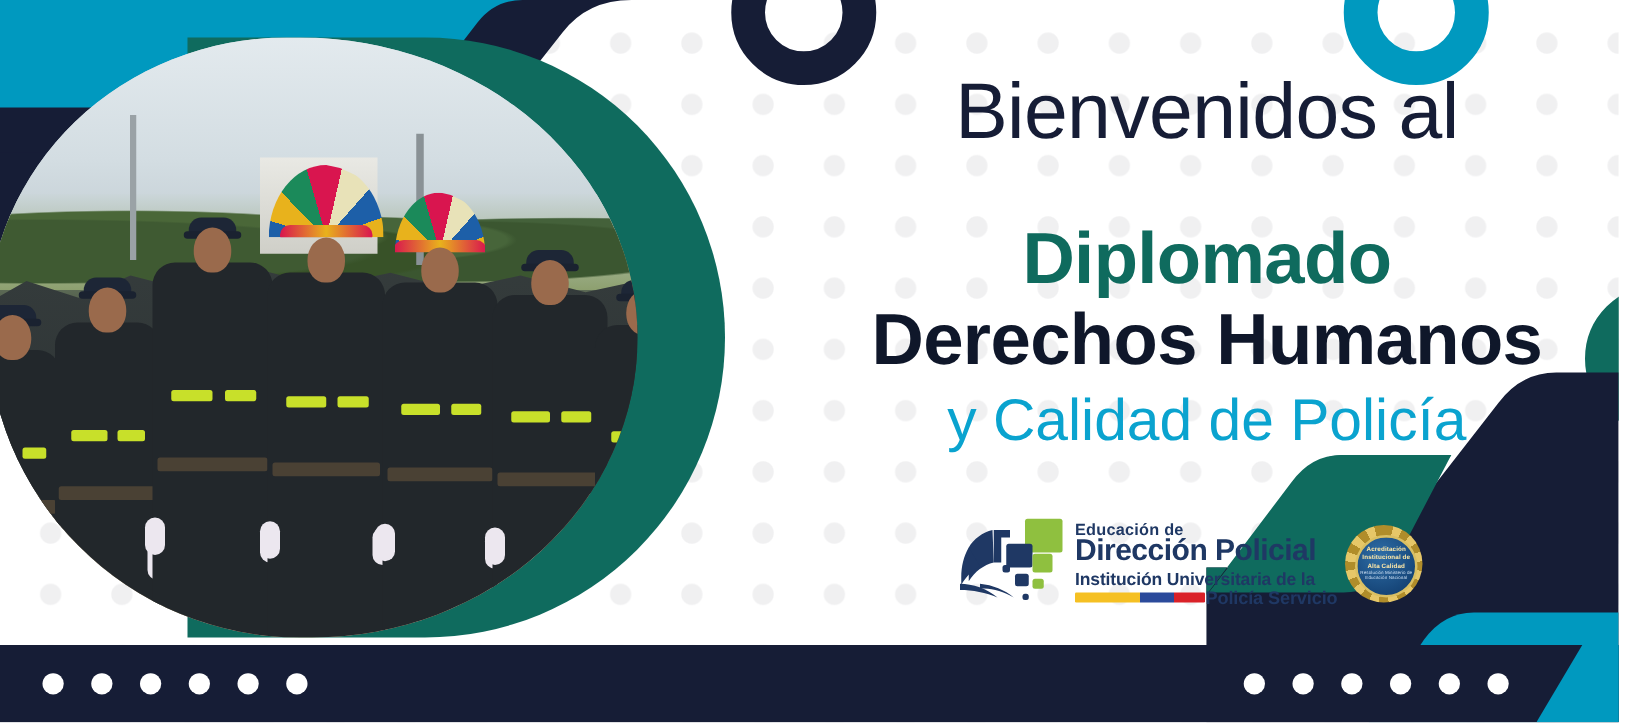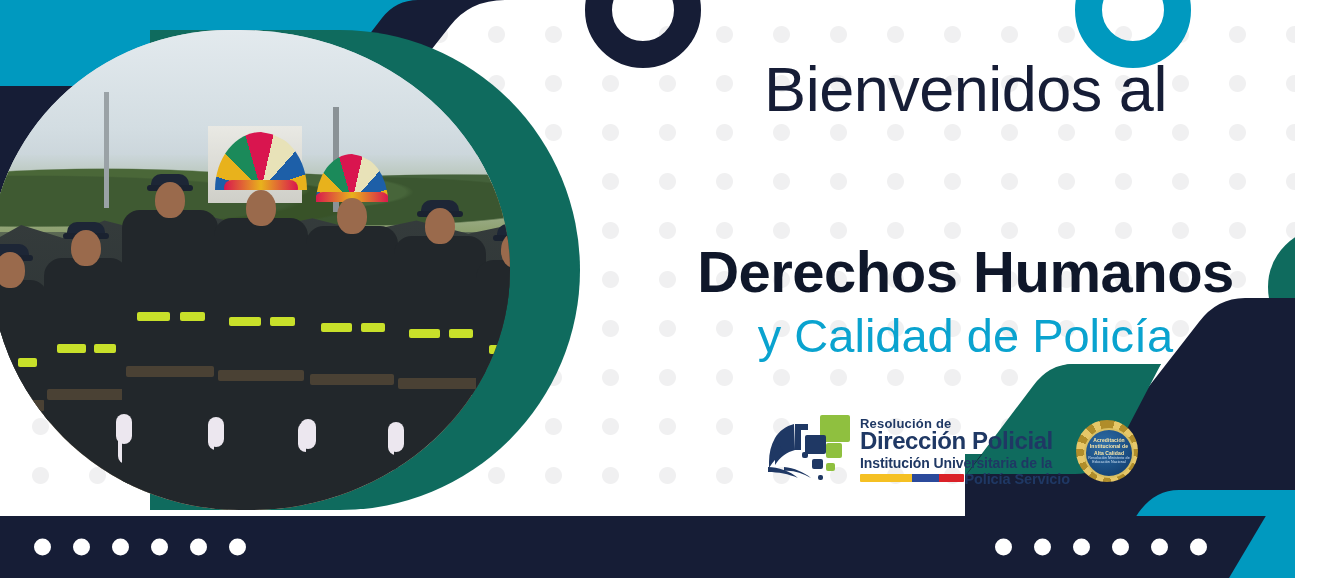--- a/index.html
+++ b/index.html
@@ -278,20 +278,21 @@
           <div class="patch"></div>
             <div class="belt"></div>
           <div class="glove-l"></div>
         </div>
       </div>
     </div>
   </div>
 
   <div class="text-col">
     <div class="welcome">Bienvenidos al</div>
+    <div class="course-1">Diplomado</div>
     <div class="course-2">Derechos Humanos</div>
     <div class="course-3">y Calidad de Policía</div>
 
     <div class="logo">
 
       <div class="logo-mark">
         <svg class="book" viewBox="0 0 56 58">
           <path d="M30,3 C22,5 15,10 11,17 L11,44 C16,36 23,31 31,29 Z" fill="#1f3864"></path>
           <path d="M11,17 C7,24 5,32 5,41 L5,47 C9,40 14,35 20,32 Z" fill="#1f3864"></path>
           <path d="M4,46 C14,46 26,50 34,57 C25,53 14,51 4,51 Z" fill="#1f3864"></path>
@@ -301,21 +302,21 @@
         <span class="sq sq-green-big"></span>
         <span class="sq sq-navy-mid"></span>
         <span class="sq sq-green-mid"></span>
         <span class="sq sq-navy-sm"></span>
         <span class="sq sq-green-sm"></span>
         <span class="sq sq-navy-dot"></span>
         <span class="sq sq-navy-dot2"></span>
       </div>
 
       <div class="logo-text">
-        <div class="lt1">Resolución de</div>
+        <div class="lt1">Educación de</div>
         <div class="lt2">Dirección Policial</div>
         <div class="lt3">Institución Universitaria de la</div>
         <div class="flagbar"></div>
         <div class="lt4">Policía Servicio</div>
       </div>
 
       <div class="seal">
         <div class="seal-gear"></div>
         <div class="seal-inner">
           <div class="seal-txt seal-t1">Acreditación Institucional de Alta Calidad</div>

